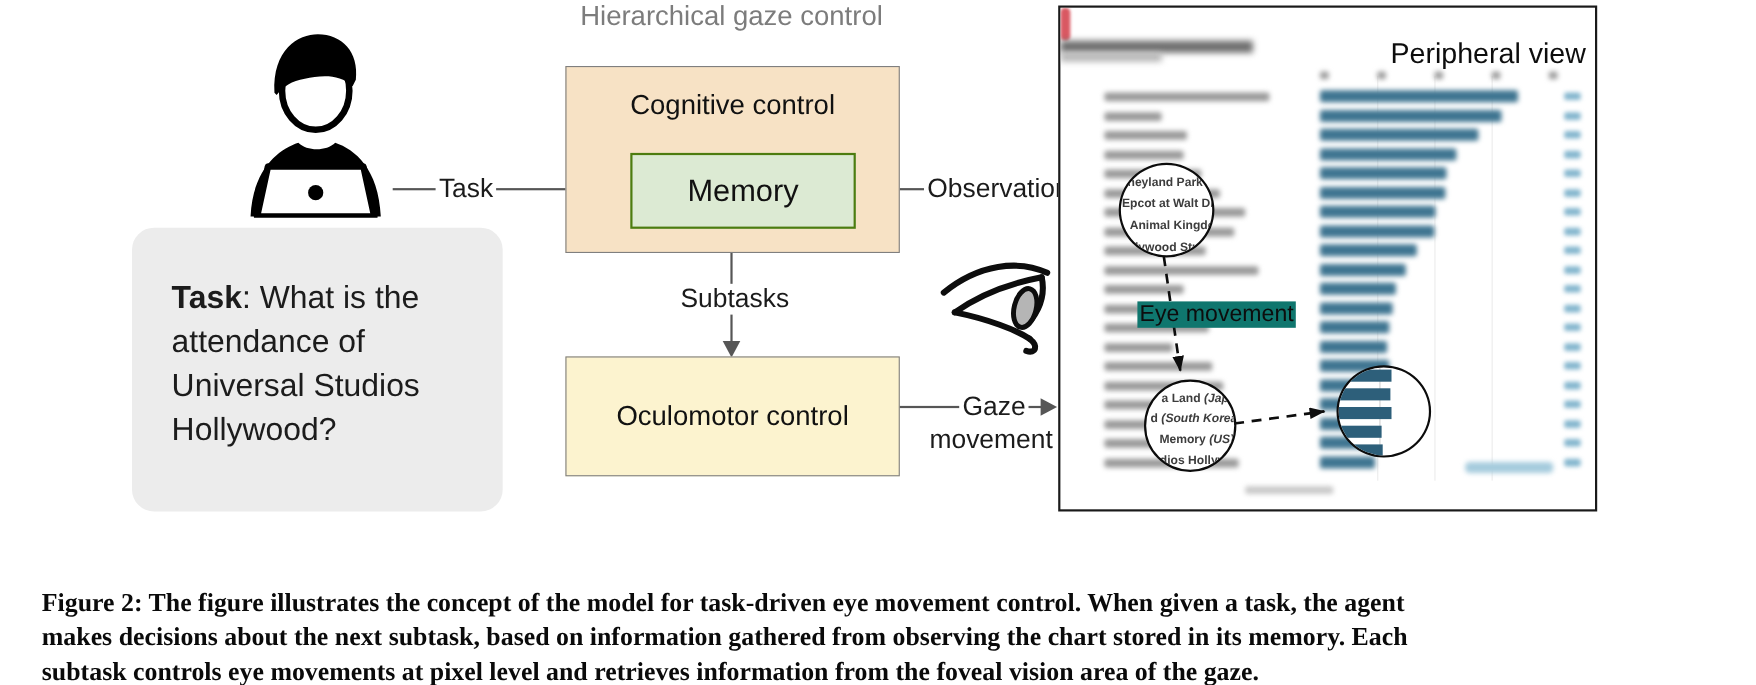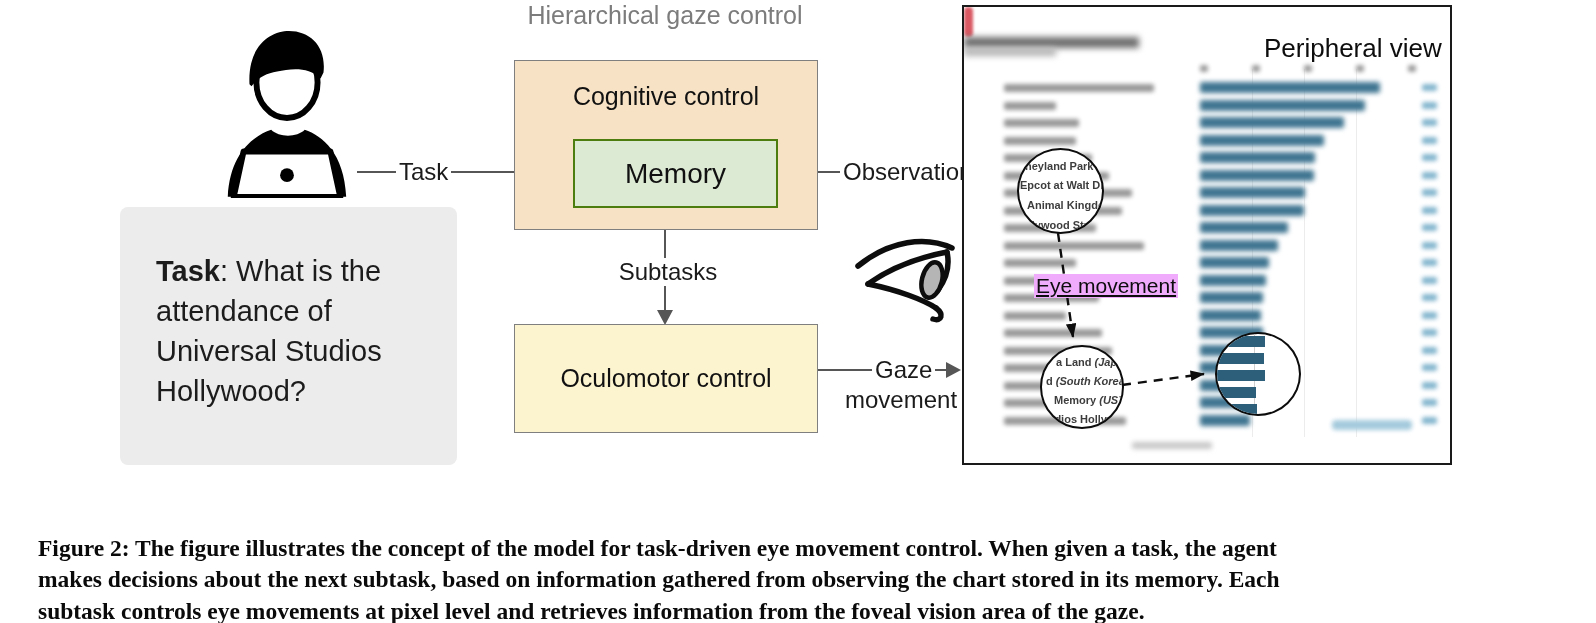--- a/index.html
+++ b/index.html
@@ -10,21 +10,21 @@
   .box{position:absolute;box-sizing:border-box;text-align:center;color:#111;}
   #cog{left:514px;top:60px;width:304px;height:170px;background:var(--tan_fill);
        border:1.6px solid var(--soft_border);font-size:25px;padding-top:21px;}
   #mem{left:573px;top:139px;width:205px;height:69px;background:var(--green_fill);
        border:2px solid #4d7c0f;font-size:28px;line-height:65px;}
   #ocu{left:514px;top:324px;width:304px;height:109px;background:var(--yellow_fill);
        border:1.6px solid var(--soft_border);font-size:25px;line-height:106px;}
   #title{left:475px;top:1px;width:380px;text-align:center;font-size:25px;color:var(--title_gray);}
   
   #bubble{left:120px;top:207px;width:337px;height:258px;background:var(--bubble_fill);
-          border-radius:8px;}
+          border-radius:20px;}
   #bubble-text{position:absolute;left:36px;top:44px;font-size:29px;line-height:40px;
                color:#1c1c1c;white-space:pre-line;}
   #bubble-text .b{font-weight:700;}
   
   .hline{position:absolute;height:2px;background:var(--line_gray);}
   .vline{position:absolute;width:2px;background:var(--line_gray);}
   .tri{position:absolute;width:0;height:0;}
   .tri.right{border-top:8px solid transparent;border-bottom:8px solid transparent;
              border-left:15px solid var(--line_gray);}
   .tri.left{border-top:8px solid transparent;border-bottom:8px solid transparent;
@@ -62,21 +62,21 @@
   #circ2 .cl:nth-child(2){top:28px;left:4px;}
   #circ2 .cl:nth-child(3){top:47px;left:12px;}
   #circ2 .cl:nth-child(4){top:66px;left:2px;}
   #circ3{left:251px;top:325px;width:82px;height:80px;}
   .fbar{position:absolute;height:11px;background:var(--bar_sharp);}
   #fgrid{position:absolute;left:37px;top:0;width:1px;height:80px;background:#cfcfcf;}
   #gazesvg{position:absolute;left:0;top:0;z-index:4;}
   .plabel{position:absolute;color:#0d0d0d;z-index:5;white-space:nowrap;}
   #peripheral{left:300px;top:2px;font-size:26px;margin-top:24px;}
   #foveal{left:34px;top:420px;font-size:27px;margin-top:42px;}
-  #eyemove{left:70px;top:267px;font-size:21px;background:#f0abfc;padding:0 2px;text-decoration:underline;}
+  #eyemove{left:70px;top:267px;font-size:21px;background:#0f766e;padding:0 2px;}
   #readmore{left:368px;top:413px;width:80px;height:10px;background:#a5cbdd;
             filter:blur(2.2px);border-radius:4px;z-index:2;}
   #source{left:168px;top:435px;width:80px;height:7px;background:#c8c8c8;filter:blur(2.4px);z-index:2;}
   
   #caption{left:38px;top:501px;width:1530px;font-family:"Liberation Serif",serif;
            font-weight:700;font-size:23.5px;line-height:31.5px;color:#0a0a0a;
            white-space:pre-line;}
 </style>
 </head>
 <body>

